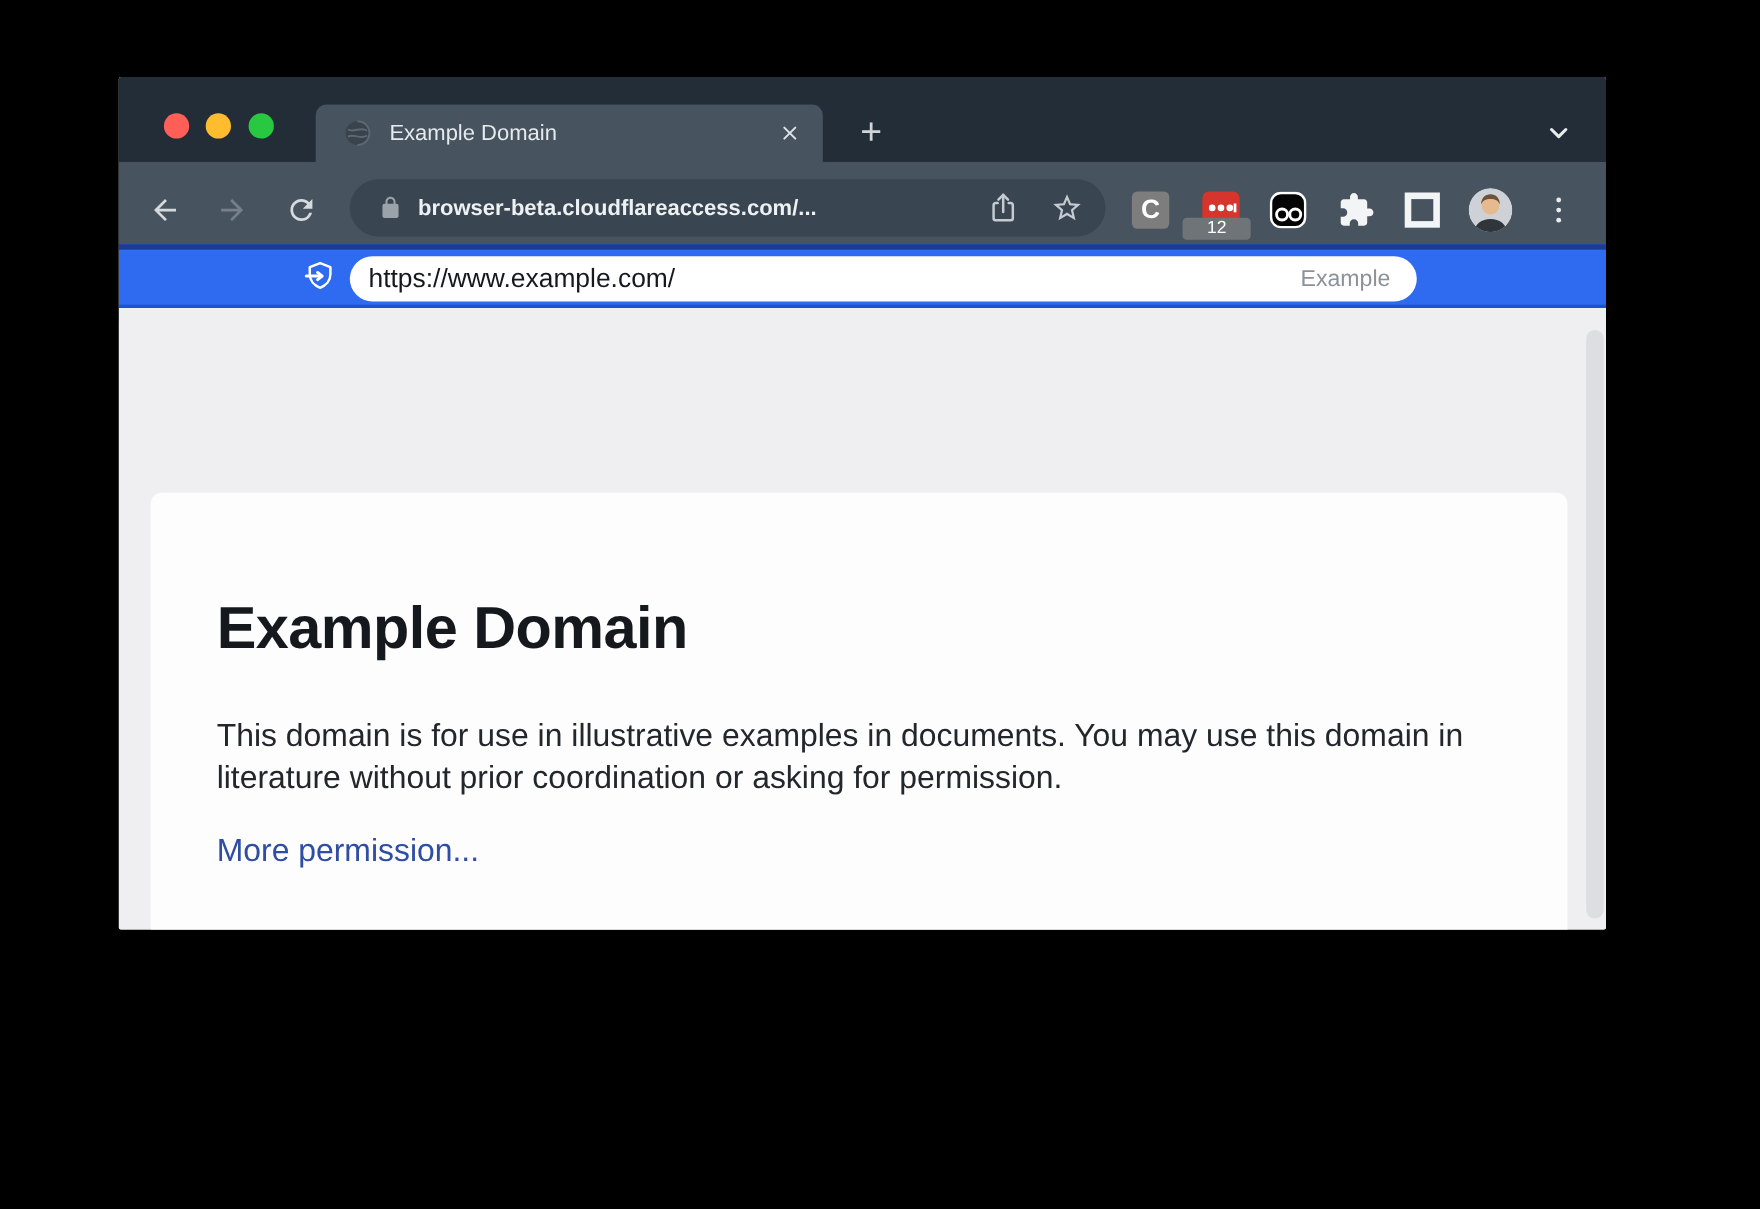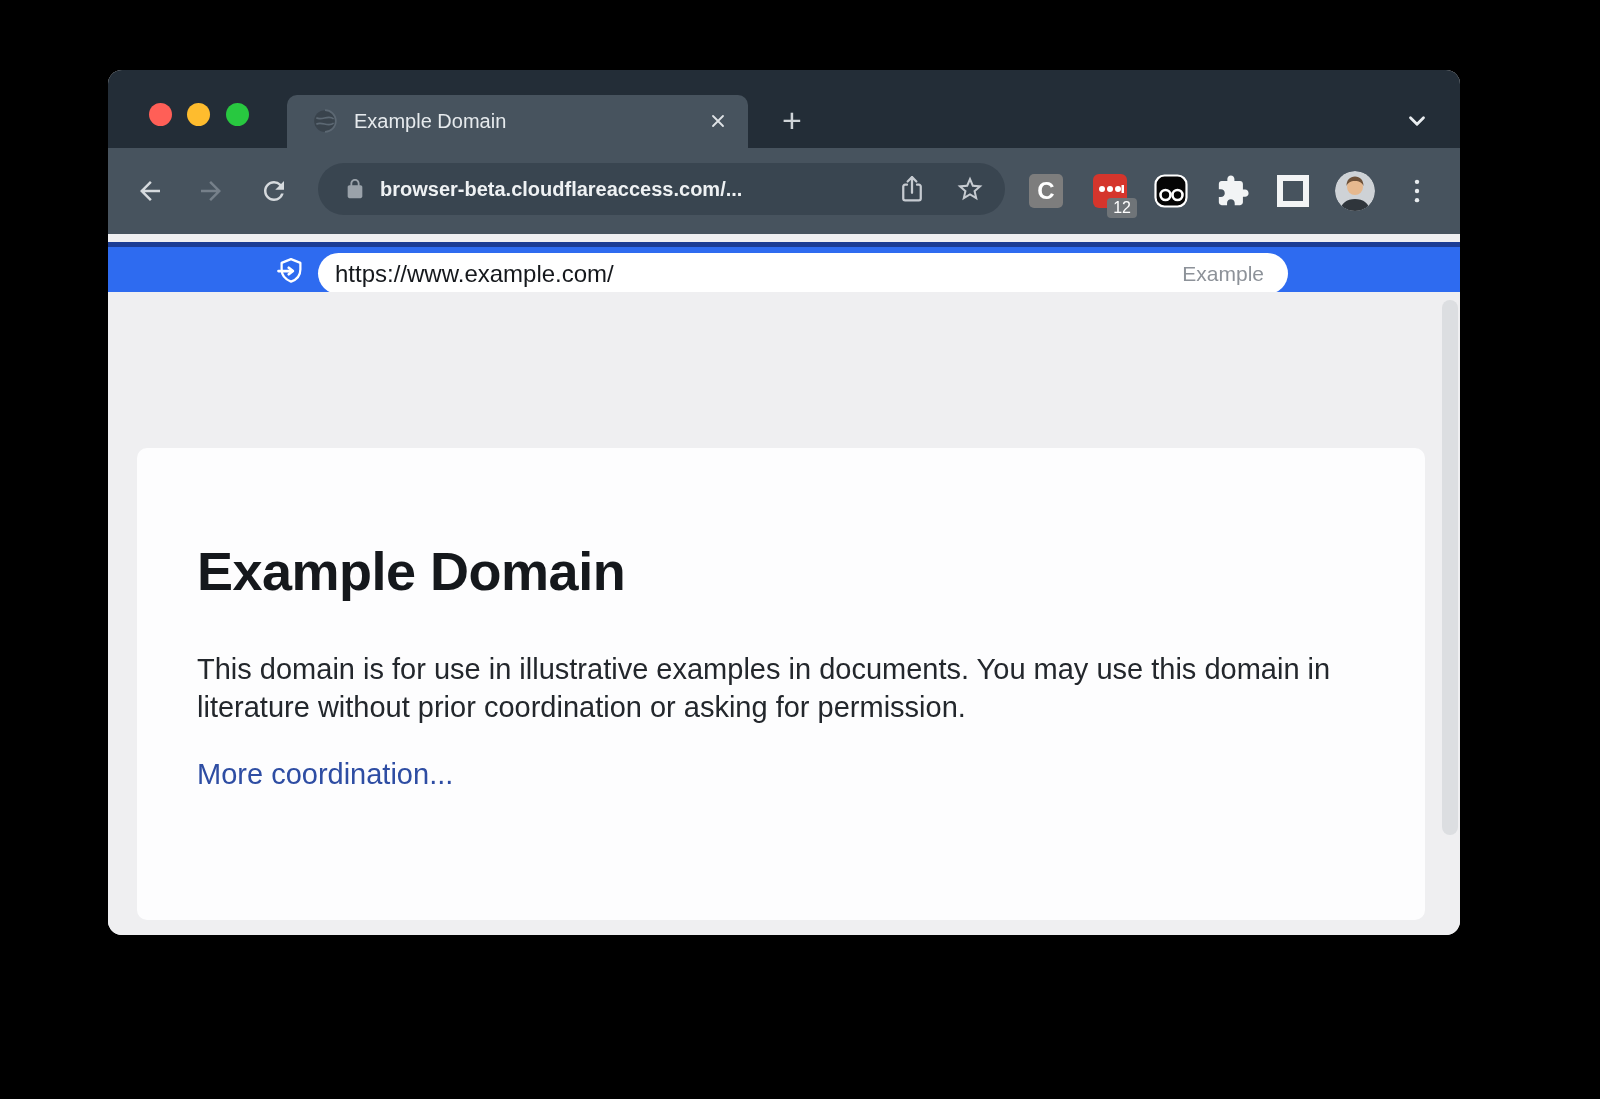--- a/index.html
+++ b/index.html
@@ -7,21 +7,21 @@
     --accent-blue:#2e6bf0; --accent-blue-dark-top:#1b3c94; --accent-blue-dark-bottom:#1d52d4;
     --page-bg:#efeff1; --card-bg:#fdfdfe; --heading-text:#15181c; --body-text:#23272c;
     --link:#2e4da3; --traffic-red:#ff5f57; --traffic-yellow:#febc2e; --traffic-green:#28c840;
     --ext-red:#d5352c; --icon-light:#d6dade; --icon-disabled:#76808a; --icon-muted:#c6cbd1;
     --badge-bg:#6f7478; --minimize-text:#8d9299; --scrollbar-thumb:#dcdee1;
     --tab-text:#e6eaed; --url-text-light:#eef1f3;
   }
   *{margin:0;padding:0;box-sizing:border-box;}
   html,body{width:1600px;height:1099px;background:#000;font-family:"Liberation Sans",sans-serif;overflow:hidden;}
   .stage{position:relative;width:1600px;height:1099px;background:#000;}
-  .window{position:absolute;left:108px;top:70px;width:1352px;height:865px;border-radius:14px;overflow:hidden;background:var(--page-bg);}
+  .window{position:absolute;left:108px;top:70px;width:1352px;height:775px;border-radius:2px;overflow:hidden;background:var(--page-bg);}
 
   
   .tabstrip{position:absolute;left:0;top:0;width:100%;height:78px;background:var(--frame);}
   .light{position:absolute;width:23px;height:23px;border-radius:50%;top:33px;}
   .light.red{left:41px;background:var(--traffic-red);}
   .light.yellow{left:79px;background:var(--traffic-yellow);}
   .light.green{left:118px;background:var(--traffic-green);}
   .tab{position:absolute;left:179px;top:25px;width:461px;height:53px;background:var(--toolbar);border-radius:10px 10px 0 0;}
   .favicon{position:absolute;left:25px;top:13px;width:26px;height:26px;}
   .tab-title{position:absolute;left:67px;top:0;line-height:53px;font-size:20px;color:var(--tab-text);white-space:nowrap;}
@@ -34,29 +34,29 @@
   .nav-btn{position:absolute;top:28px;width:30px;height:30px;cursor:pointer;}
   .nav-back{left:27px;} .nav-fwd{left:88px;} .nav-reload{left:151px;}
   .omnibox{position:absolute;left:210px;top:15px;width:687px;height:52px;border-radius:26px;background:var(--address-pill);cursor:text;}
   .omni-lock{position:absolute;left:26px;top:15px;width:22px;height:22px;}
   .omni-url{position:absolute;left:62px;top:0;line-height:52px;font-size:20px;font-weight:700;color:var(--url-text-light);white-space:nowrap;}
   .omni-share{position:absolute;right:78px;top:11px;width:30px;height:30px;cursor:pointer;}
   .omni-star{position:absolute;right:20px;top:11px;width:30px;height:30px;cursor:pointer;}
   .ext{position:absolute;top:26px;width:34px;height:34px;cursor:pointer;}
   .ext-c{left:921px;background:#7d7d7d;border-radius:5px;color:#fff;font-size:24px;font-weight:700;text-align:center;line-height:34px;}
   .ext-red{left:985px;background:var(--ext-red);border-radius:6px;}
-  .ext-badge{position:absolute;right:-10px;bottom:-10px;background:var(--badge-bg);color:#fff;font-size:16px;line-height:20px;padding:0 6px;border-radius:4px;}
+  .ext-badge{position:absolute;right:-10px;bottom:-10px;background:var(--badge-bg);color:#fff;font-size:16px;line-height:20px;padding:0 22px;border-radius:4px;}
   .ext-black{left:1046px;}
   .ext-puzzle{left:1108px;}
   .ext-panel{left:1168px;}
   .avatar{position:absolute;left:1227px;top:23px;width:40px;height:40px;border-radius:50%;overflow:hidden;cursor:pointer;}
   .menu-dots{position:absolute;left:1298px;top:26px;width:22px;height:34px;cursor:pointer;}
 
   
-  .isobar{position:absolute;left:0;top:172px;width:100%;height:58px;background:var(--accent-blue);border-top:5px solid var(--accent-blue-dark-top);border-bottom:3px solid var(--accent-blue-dark-bottom);text-align:right;}
+  .isobar{position:absolute;left:0;top:152px;width:100%;height:58px;background:var(--accent-blue);border-top:5px solid var(--accent-blue-dark-top);border-bottom:3px solid var(--accent-blue-dark-bottom);text-align:right;}
   .shield{position:absolute;left:168px;top:9px;width:30px;height:30px;}
   .iso-pill{position:absolute;left:210px;top:6px;width:970px;height:41px;border-radius:21px;background:#fff;cursor:text;}
   .iso-url{position:absolute;left:17px;top:0;line-height:41px;font-size:24px;color:var(--heading-text);white-space:nowrap;}
   .minimize{position:absolute;right:24px;top:0;line-height:41px;font-size:21px;color:var(--minimize-text);cursor:pointer;}
 
   
   .content{position:absolute;left:0;top:222px;width:100%;height:643px;background:var(--page-bg);}
   .card{position:absolute;left:29px;top:156px;width:1288px;height:472px;background:var(--card-bg);border-radius:10px;padding:92px 60px 0 60px;}
   .card h1{font-size:54px;font-weight:700;color:var(--heading-text);letter-spacing:-0.5px;line-height:62px;}
   .card p{margin-top:48px;font-size:29px;line-height:38px;color:var(--body-text);max-width:1150px;}
@@ -205,19 +205,19 @@
       <div class="iso-pill">
         <span class="iso-url">https://www.example.com/</span>
         <span class="minimize">Example</span>
       </div>
     </div>
 
     <div class="content">
       <div class="card">
         <h1>Example Domain</h1>
         <p>This domain is for use in illustrative examples in documents. You may use this domain in literature without prior coordination or asking for permission.</p>
-        <a>More coordination...</a>
+        <a>More permission...</a>
       </div>
     </div>
     <div class="scrollbar-thumb"></div>
 
   </div>
 </div>
 
 </body></html>

